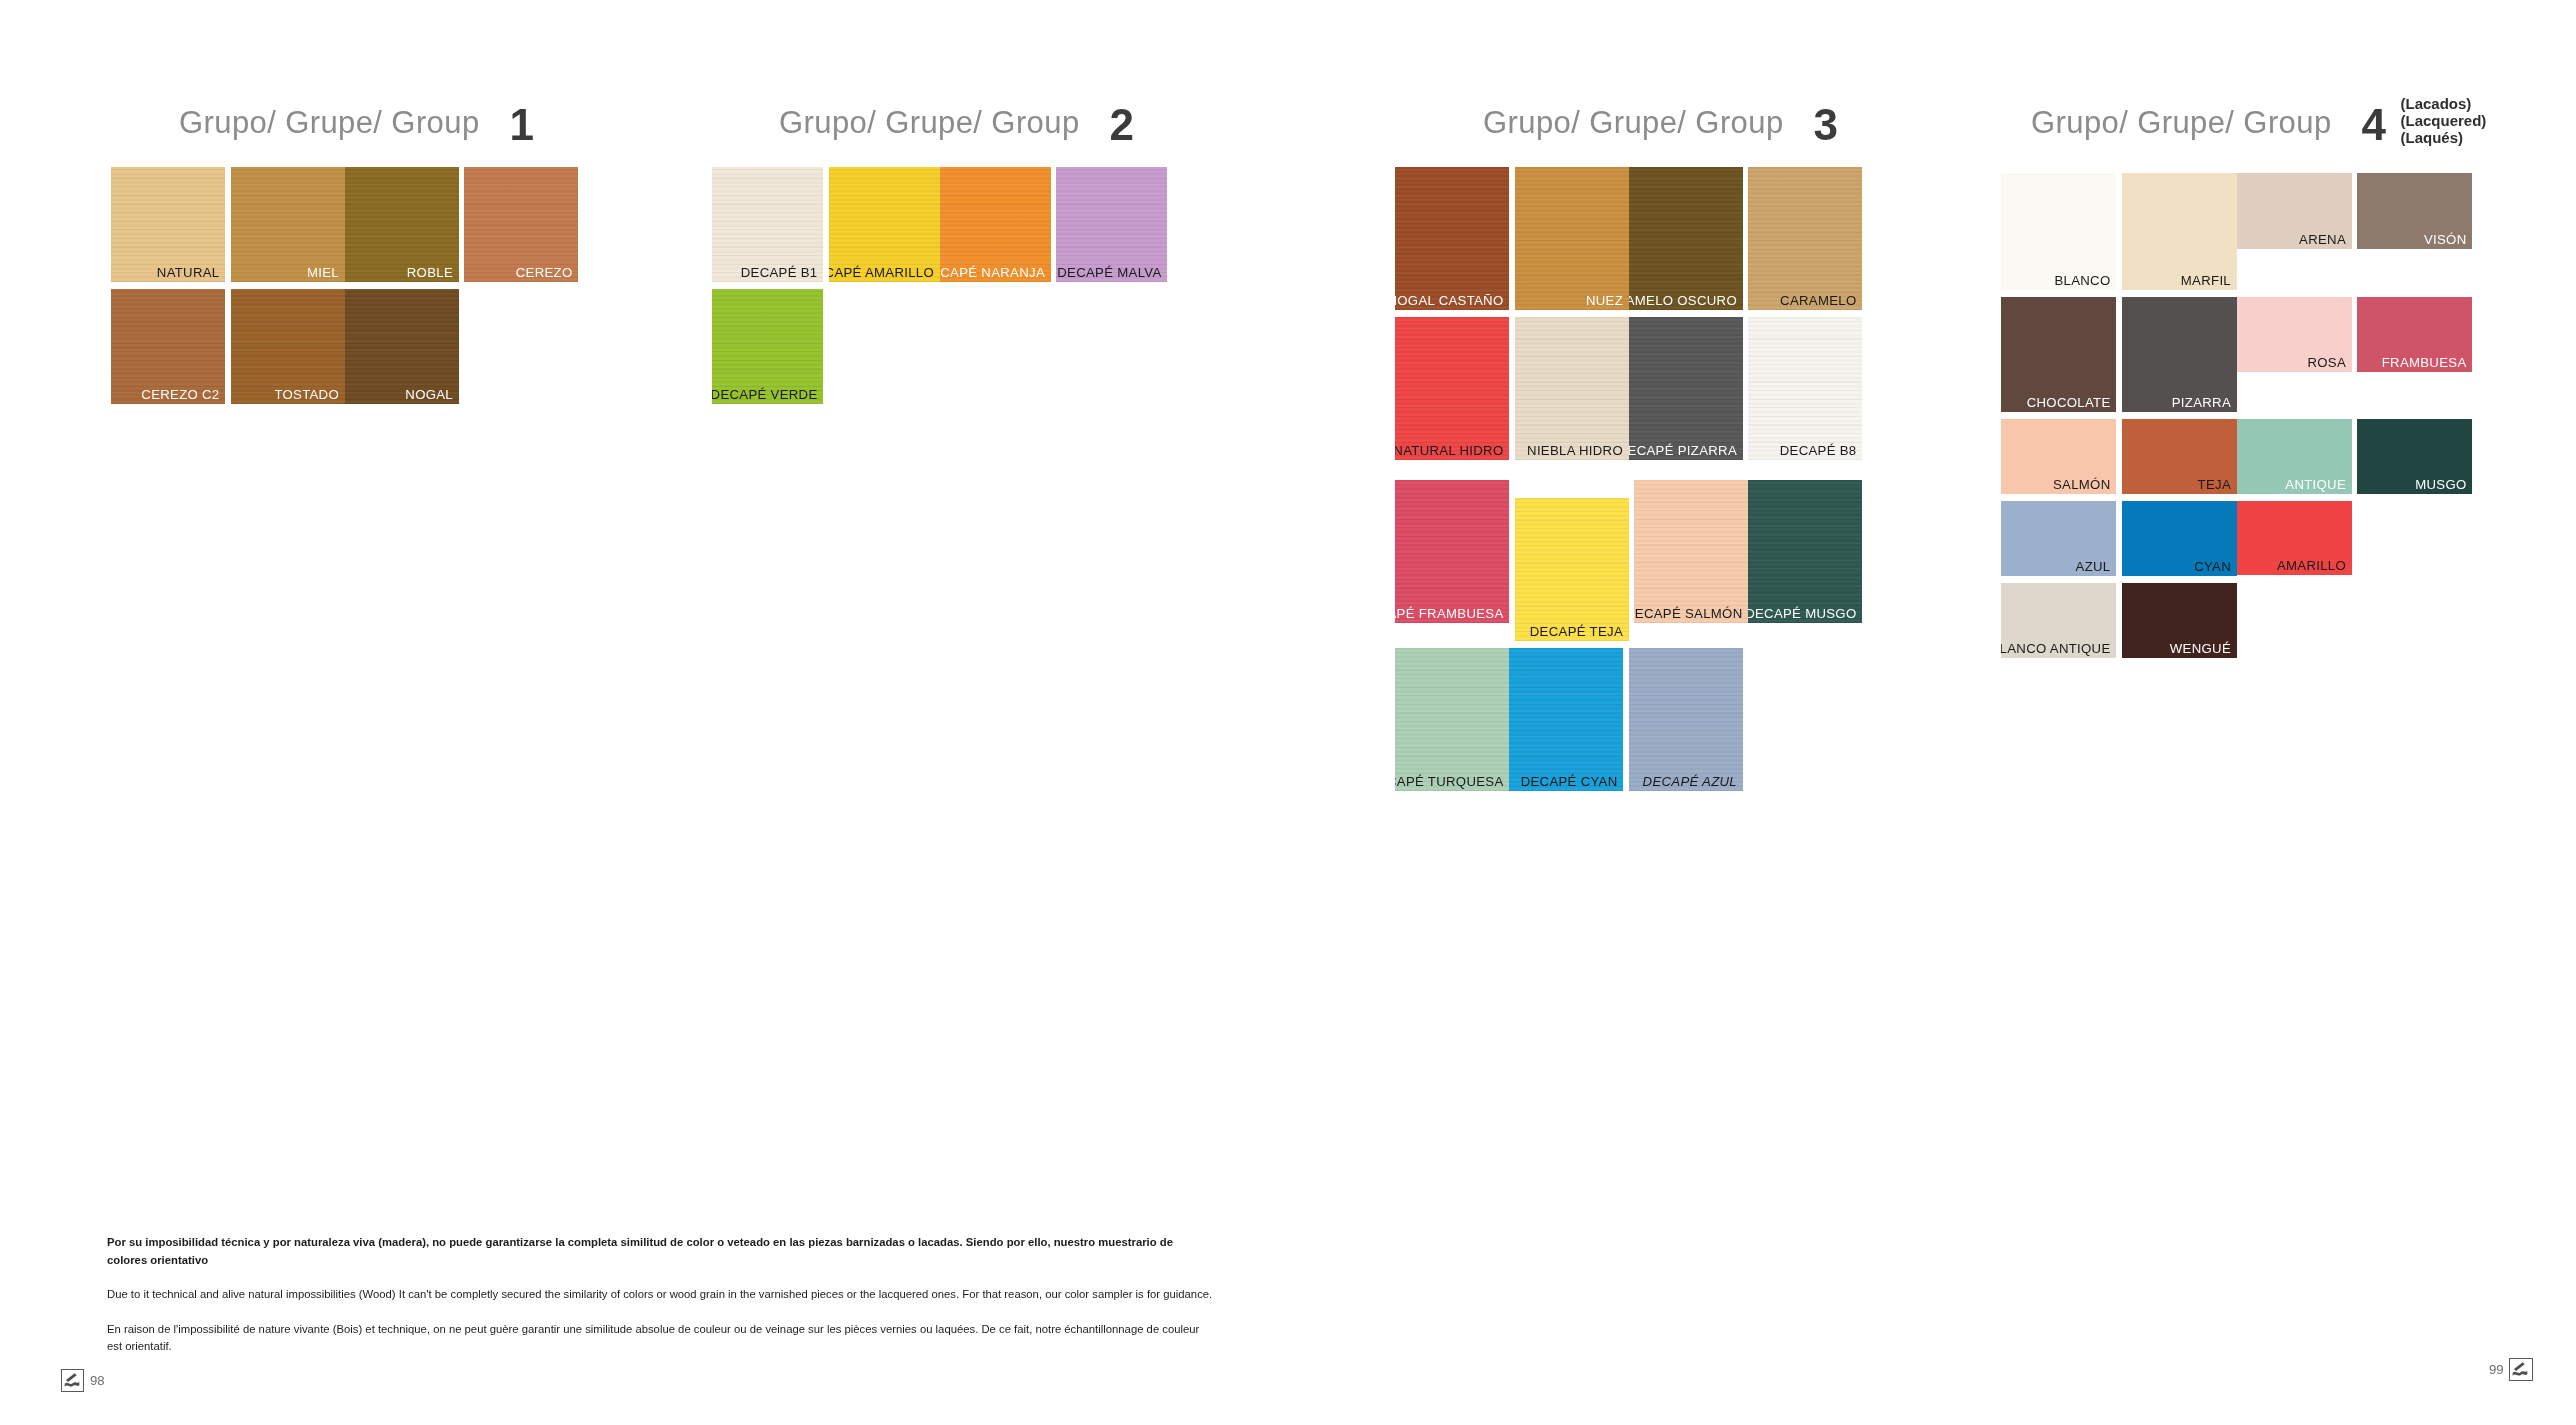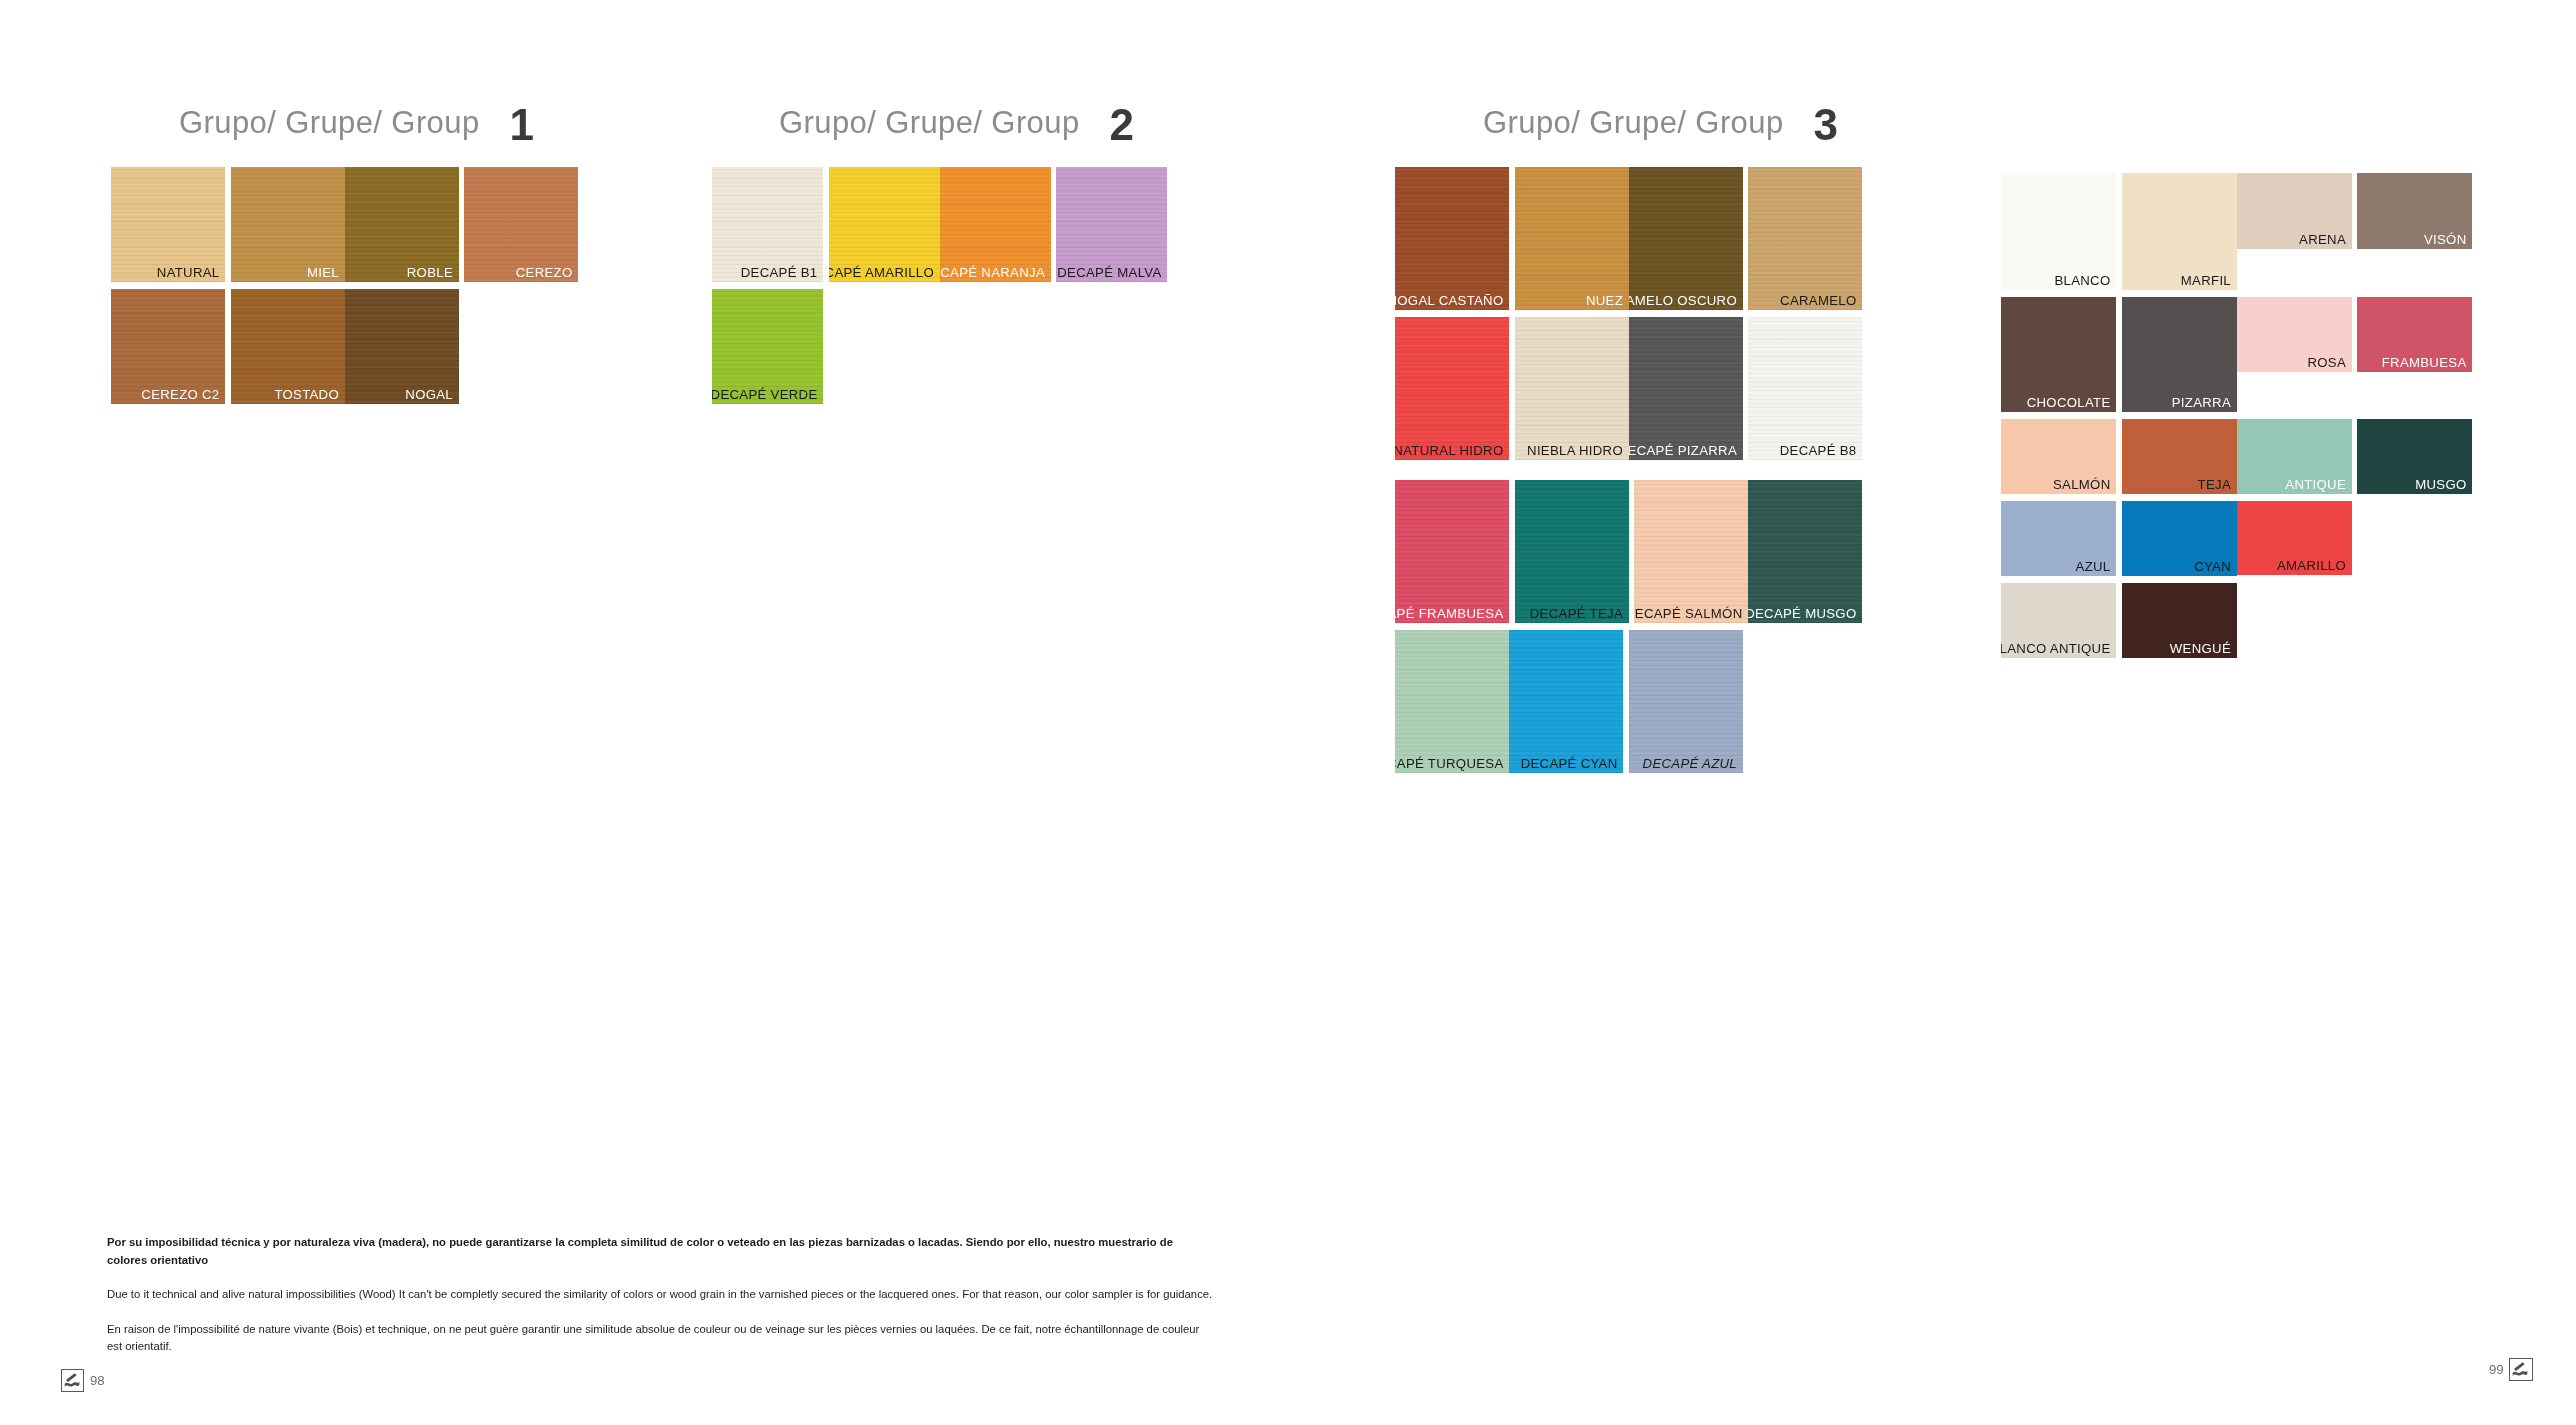--- a/index.html
+++ b/index.html
@@ -178,21 +178,21 @@
       <div class="sw dark" style="width: 114px; height: 143px; margin-right: 0px; margin-bottom: 7px; background: rgb(246, 244, 239);">
         <span class="grain" style="background: repeating-linear-gradient(0deg, rgba(0, 0, 0, 0.055) 0px, rgba(0, 0, 0, 0.055) 0.8px, rgba(255, 255, 255, 0.043) 1.6px, rgba(255, 255, 255, 0.043) 3.1px, rgba(0, 0, 0, 0.024) 3.9px, rgba(0, 0, 0, 0.024) 5.5px, rgba(255, 255, 255, 0.02) 6.2px, rgba(255, 255, 255, 0.02) 8.6px);"></span>
         <span class="grain"></span>
         <span class="lbl">DECAPÉ B8</span>
       </div>
       <div class="sw light" style="width: 114px; height: 143px; margin-right: 5.5px; margin-bottom: 7px; background: rgb(221, 74, 99);">
         <span class="grain" style="background: repeating-linear-gradient(0deg, rgba(0, 0, 0, 0.055) 0px, rgba(0, 0, 0, 0.055) 0.8px, rgba(255, 255, 255, 0.043) 1.6px, rgba(255, 255, 255, 0.043) 3.1px, rgba(0, 0, 0, 0.024) 3.9px, rgba(0, 0, 0, 0.024) 5.5px, rgba(255, 255, 255, 0.02) 6.2px, rgba(255, 255, 255, 0.02) 8.6px);"></span>
         <span class="grain"></span>
         <span class="lbl">DECAPÉ FRAMBUESA</span>
       </div>
-      <div class="sw dark" style="width: 114px; height: 143px; margin-right: 5.5px; margin-bottom: 7px; background: #0f766e;">
+      <div class="sw dark" style="width: 114px; height: 143px; margin-right: 5.5px; margin-bottom: 7px; background: #fde047; margin-top: 18px;">
         <span class="grain" style="background: repeating-linear-gradient(0deg, rgba(0, 0, 0, 0.055) 0px, rgba(0, 0, 0, 0.055) 0.8px, rgba(255, 255, 255, 0.043) 1.6px, rgba(255, 255, 255, 0.043) 3.1px, rgba(0, 0, 0, 0.024) 3.9px, rgba(0, 0, 0, 0.024) 5.5px, rgba(255, 255, 255, 0.02) 6.2px, rgba(255, 255, 255, 0.02) 8.6px);"></span>
         <span class="grain"></span>
         <span class="lbl">DECAPÉ TEJA</span>
       </div>
       <div class="sw dark" style="width: 114px; height: 143px; margin-right: 0px; margin-bottom: 7px; background: rgb(247, 203, 171);">
         <span class="grain" style="background: repeating-linear-gradient(0deg, rgba(0, 0, 0, 0.055) 0px, rgba(0, 0, 0, 0.055) 0.8px, rgba(255, 255, 255, 0.043) 1.6px, rgba(255, 255, 255, 0.043) 3.1px, rgba(0, 0, 0, 0.024) 3.9px, rgba(0, 0, 0, 0.024) 5.5px, rgba(255, 255, 255, 0.02) 6.2px, rgba(255, 255, 255, 0.02) 8.6px);"></span>
         <span class="grain"></span>
         <span class="lbl">DECAPÉ SALMÓN</span>
       </div>
       <div class="sw light" style="width: 114px; height: 143px; margin-right: 5.5px; margin-bottom: 7px; background: rgb(45, 87, 80);">
@@ -210,20 +210,29 @@
         <span class="grain"></span>
         <span class="lbl">DECAPÉ CYAN</span>
       </div>
       <div class="sw dark" style="width: 114px; height: 143px; margin-right: 0px; margin-bottom: 7px; background: rgb(154, 171, 198); font-style: italic;">
         <span class="grain" style="background: repeating-linear-gradient(0deg, rgba(0, 0, 0, 0.055) 0px, rgba(0, 0, 0, 0.055) 0.8px, rgba(255, 255, 255, 0.043) 1.6px, rgba(255, 255, 255, 0.043) 3.1px, rgba(0, 0, 0, 0.024) 3.9px, rgba(0, 0, 0, 0.024) 5.5px, rgba(255, 255, 255, 0.02) 6.2px, rgba(255, 255, 255, 0.02) 8.6px);"></span>
         <span class="grain"></span>
         <span class="lbl">DECAPÉ AZUL</span>
       </div>
     </div>
 
+  <div class="grp-head" style="left:2031px;top:98px;">
+    <span class="grp-title">Grupo/ Grupe/ Group</span>
+    <span class="grp-num">4</span>
+    <span class="grp-sub">
+      <span>(Lacados)</span>
+      <span>(Lacquered)</span>
+      <span>(Laqués)</span>
+    </span>
+  </div>
   <div class="grid" id="grid-4" style="left:2001px;top:173px;width:478px;">
       <div class="sw dark" style="width: 115px; height: 117px; margin-right: 5.5px; margin-bottom: 7px; background: rgb(251, 249, 243);">
         <span class="lbl">BLANCO</span>
       </div>
       <div class="sw dark" style="width: 115px; height: 117px; margin-right: 0px; margin-bottom: 7px; background: rgb(240, 224, 196);">
         <span class="lbl">MARFIL</span>
       </div>
       <div class="sw dark" style="width: 115px; height: 76px; margin-right: 5.5px; margin-bottom: 7px; background: rgb(223, 206, 189);">
         <span class="lbl">ARENA</span>
       </div>

